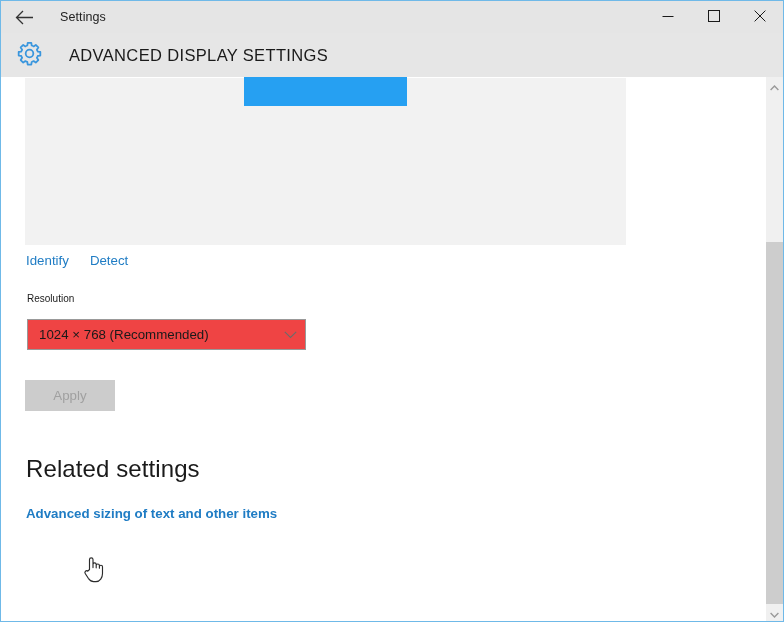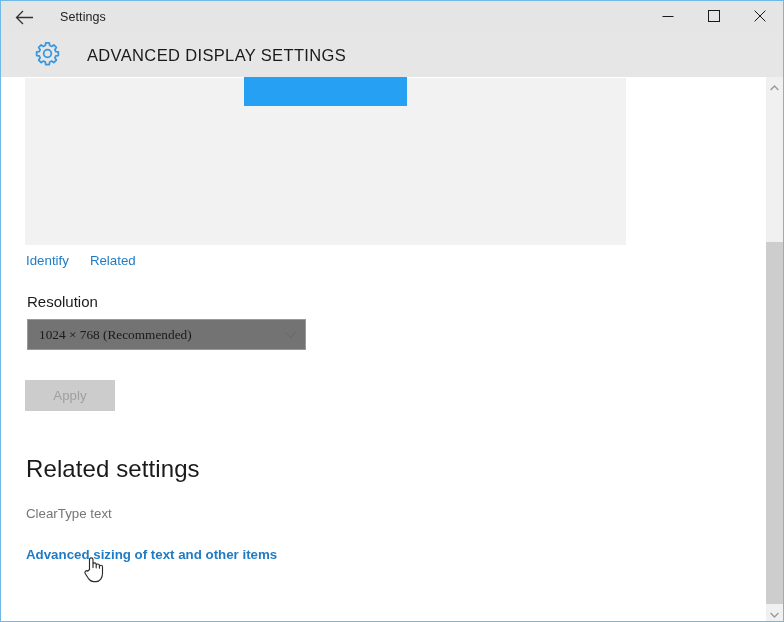--- a/index.html
+++ b/index.html
@@ -49,21 +49,21 @@
     display: flex; align-items: center; justify-content: center;
     cursor: default;
   }
 
   
   .header {
     height: 44px;
     background: #E6E6E6;
     display: flex;
     align-items: center;
-    padding-left: 29px;
+    padding-left: 11px;
   }
   .gear-wrap {
     width: 34px; height: 34px;
     display: flex; align-items: center; justify-content: center;
   }
   .page-title {
     margin-left: 23px;
     font-size: 16.5px;
     color: #1a1a1a;
     letter-spacing: 0.35px;
@@ -105,34 +105,33 @@
     line-height: 18px;
     white-space: nowrap;
   }
   span.wlink.muted {
     color: #767676;
   }
 
   .label-resolution {
     position: absolute;
     left: 26px; top: 216px;
-    font-size: 15px;
+    font-size: 10px;
     color: #1a1a1a;
   }
 
   .combo {
     position: absolute;
     left: 26px; top: 242px;
     width: 279px; height: 31px;
     border: 1px solid #999999;
-    background: #737373;
+    background: #ef4444;
     display: flex;
     align-items: center;
     cursor: default;
-    font-family: Liberation Serif, serif;
   }
   .combo-value {
     margin-left: 11px;
     font-size: 13.3px;
     color: #1a1a1a;
     flex: 1;
     white-space: nowrap;
     overflow: hidden;
   }
   .combo-chevron {
@@ -254,21 +253,21 @@
   </div>
 
   <div class="content">
 
     <div class="preview-panel">
       <div class="monitor-block"></div>
     </div>
 
     <div class="link-row">
       <a class="wlink" href="#">Identify</a>
-      <a class="wlink" href="#">Related</a>
+      <a class="wlink" href="#">Detect</a>
     </div>
 
     <div class="label-resolution">Resolution</div>
 
     <div class="combo">
       <div class="combo-value">1024 × 768 (Recommended)</div>
       <div class="combo-chevron">
         <svg width="13" height="8" viewBox="0 0 13 8">
           <path d="M0.8 0.8 L6.5 6.4 L12.2 0.8" fill="none" stroke="#6B6B6B" stroke-width="1.1"></path>
         </svg>
@@ -276,23 +275,20 @@
     </div>
 
     <div class="btn-row">
       <button class="btn" disabled="">Apply</button>
     </div>
 
     <div class="section-title">Related settings</div>
 
     <div class="related-links">
       <div>
-        <span class="wlink muted">ClearType text</span>
-      </div>
-      <div>
         <a class="wlink" href="#">Advanced sizing of text and other items</a>
       </div>
 
     </div>
 
     <div class="scrollbar">
       <div class="sb-arrow">
         <span>
           <svg width="9" height="6" viewBox="0 0 9 6">
             <path d="M0.6 5 L4.5 1 L8.4 5" fill="none" stroke="#9a9a9a" stroke-width="1.4"></path>

